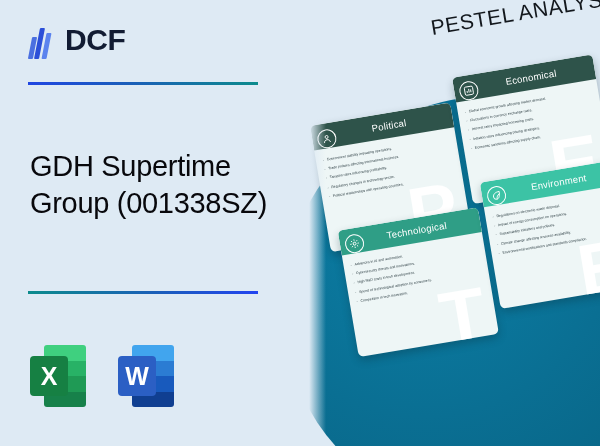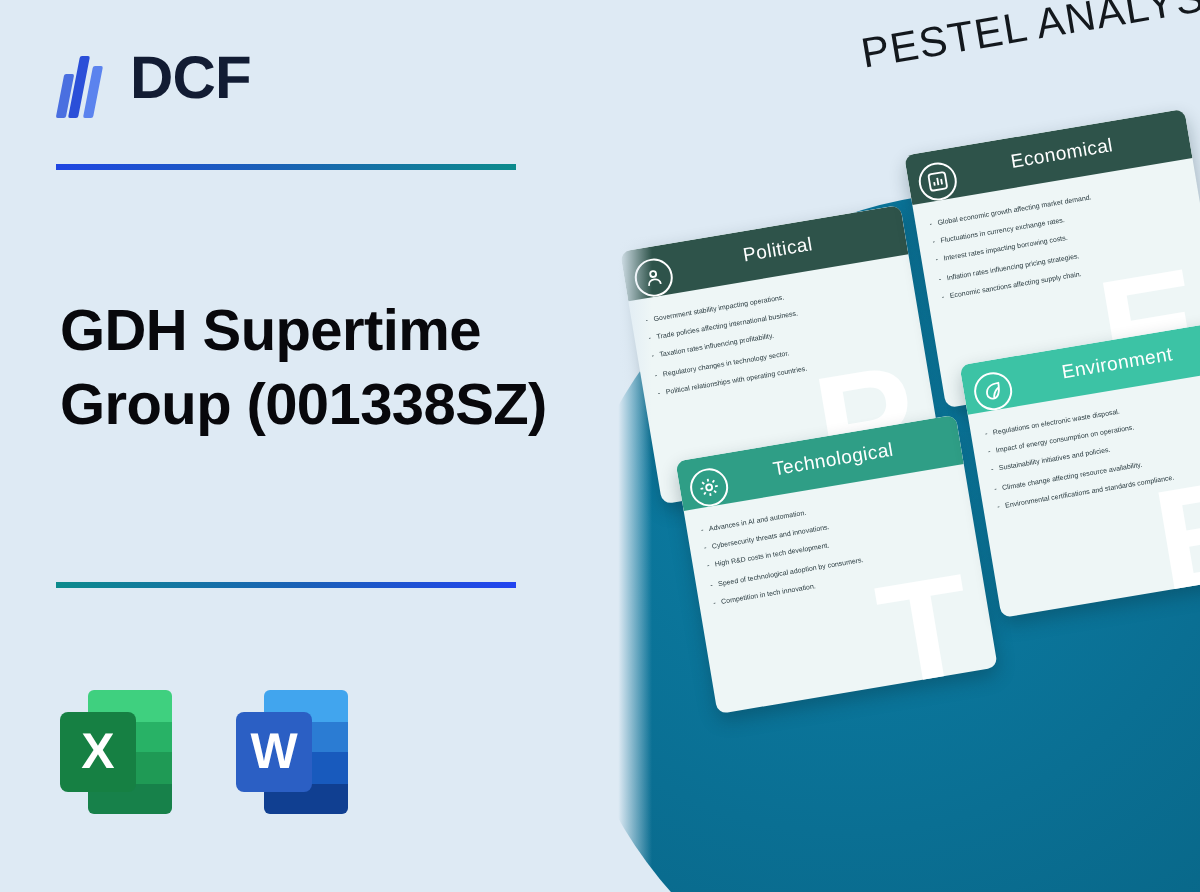--- a/index.html
+++ b/index.html
@@ -36,21 +36,21 @@
   }
 
   .rule {
     position:absolute; left:28px; width:230px; height:3px;
   }
   .rule.top    { top:82px;  background:linear-gradient(90deg,#1f46e2 0%,#1a5fb8 45%,#0c8b8c 100%); }
   .rule.bottom { top:291px; background:linear-gradient(90deg,#0c8b8c 0%,#1a5fb8 55%,#2244f0 100%); }
 
   .headline {
     position:absolute; left:30px; top:148px; width:268px;
-    font-size:29px; font-weight:700; line-height:1.28;
+    font-size:29px; font-weight:400; line-height:1.28;
     color:#08080c; letter-spacing:-0.3px;
   }
 
   .doc-icons {
     position:absolute; left:30px; top:345px;
     display:flex; gap:32px;
   }
   .doc-ico { position:relative; width:56px; height:62px; }
   .doc-ico .sheet {
     position:absolute; right:0; top:0; width:42px; height:62px;

